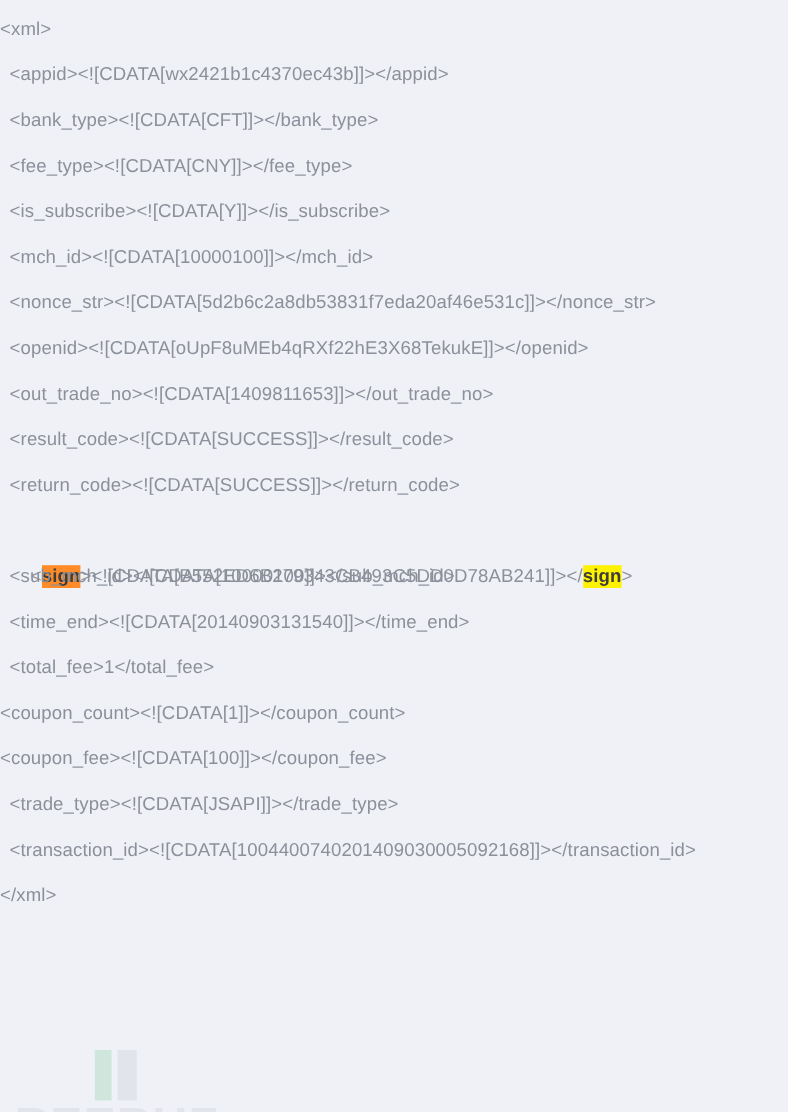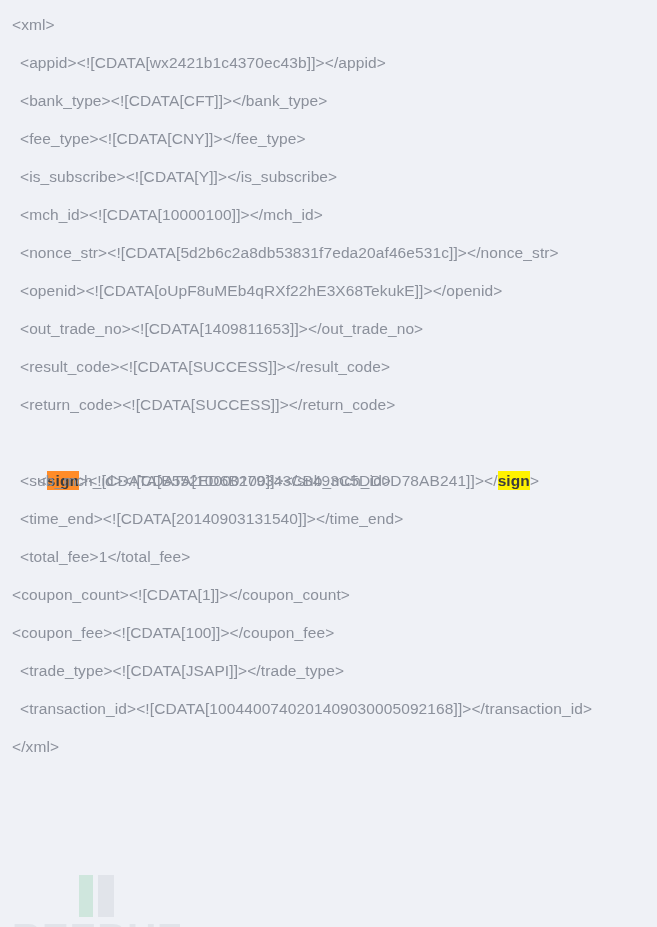--- a/index.html
+++ b/index.html
@@ -24,24 +24,24 @@
   }
 
   .code-line {
     position: relative;
     height: 38px;
     line-height: 38px;
     font-size: 15.5px;
     color: #8b909b;
     white-space: pre;
     letter-spacing: 0.1px;
-    padding-left: 20px;
+    padding-left: 8px;
     font-family: "Liberation Sans", sans-serif;
   }
-  .code-line.root-level { padding-left: 12px; }
+  .code-line.root-level { padding-left: 0; }
 
   .code-line .seg { display: inline; }
 
   .hl-orange {
     background: #ff8c28;
     color: #3d3d3d;
     font-weight: bold;
     padding: 1px 0;
   }
   .hl-yellow {

